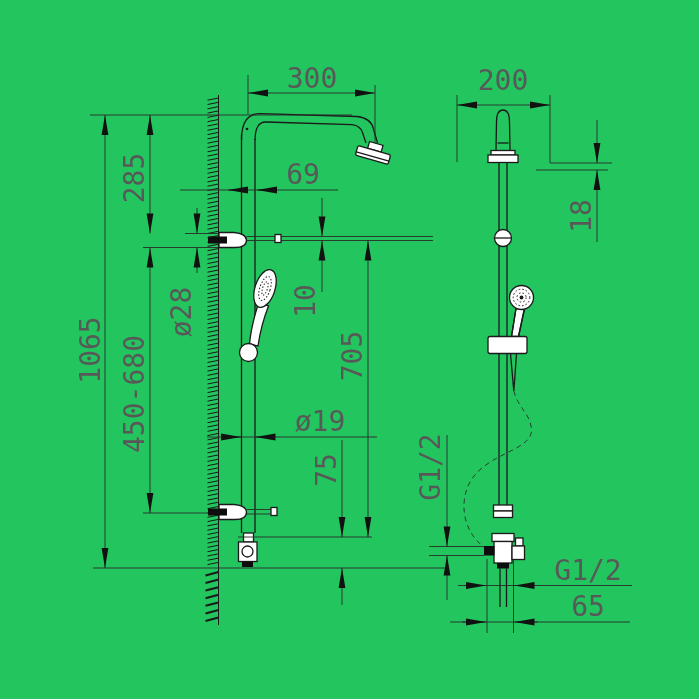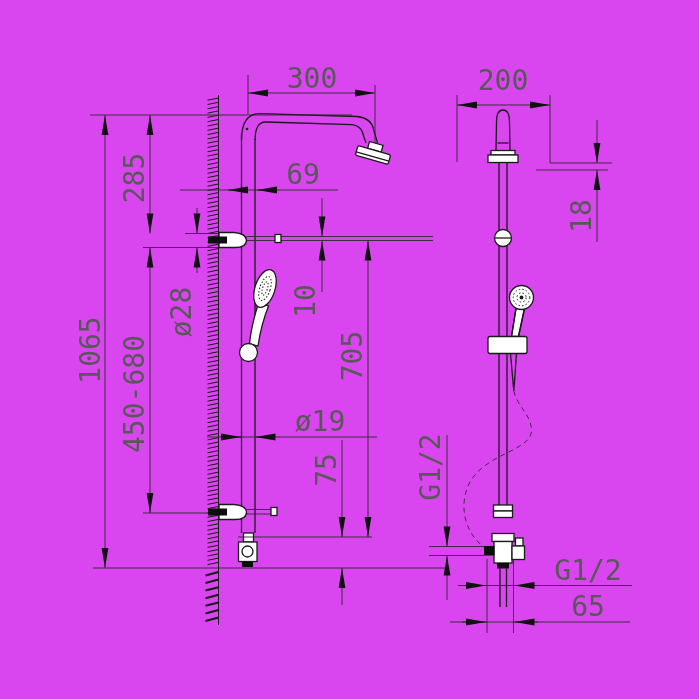--- a/index.html
+++ b/index.html
@@ -1,16 +1,16 @@
 <!DOCTYPE html>
 <html><head>
 <meta charset="utf-8">
 <style>
   html,body{margin:0;padding:0;background:#ffffff;}
-  .stage{position:relative;width:699px;height:699px;background:#d946ef;overflow:hidden;}
+  .stage{position:relative;width:699px;height:699px;background:#22c55e;overflow:hidden;}
   svg{display:block;}
   .obj{stroke:#1a1a1a;stroke-width:1.3;fill:none;}
   .objf{stroke:#1a1a1a;stroke-width:1.3;fill:#ffffff;}
   .blk{fill:#0d0d0d;stroke:none;}
   .diml{stroke:#2b2b2b;stroke-width:0.9;fill:none;}
   .ext{stroke:#2b2b2b;stroke-width:0.9;fill:none;}
   .hatch{stroke:#1a1a1a;stroke-width:1;}
   .hatch2{stroke:#1a1a1a;stroke-width:2.1;}
   .dim{font-family:"DejaVu Sans Mono","Liberation Mono",monospace;
        font-size:28px;fill:#585858;letter-spacing:0px;}

